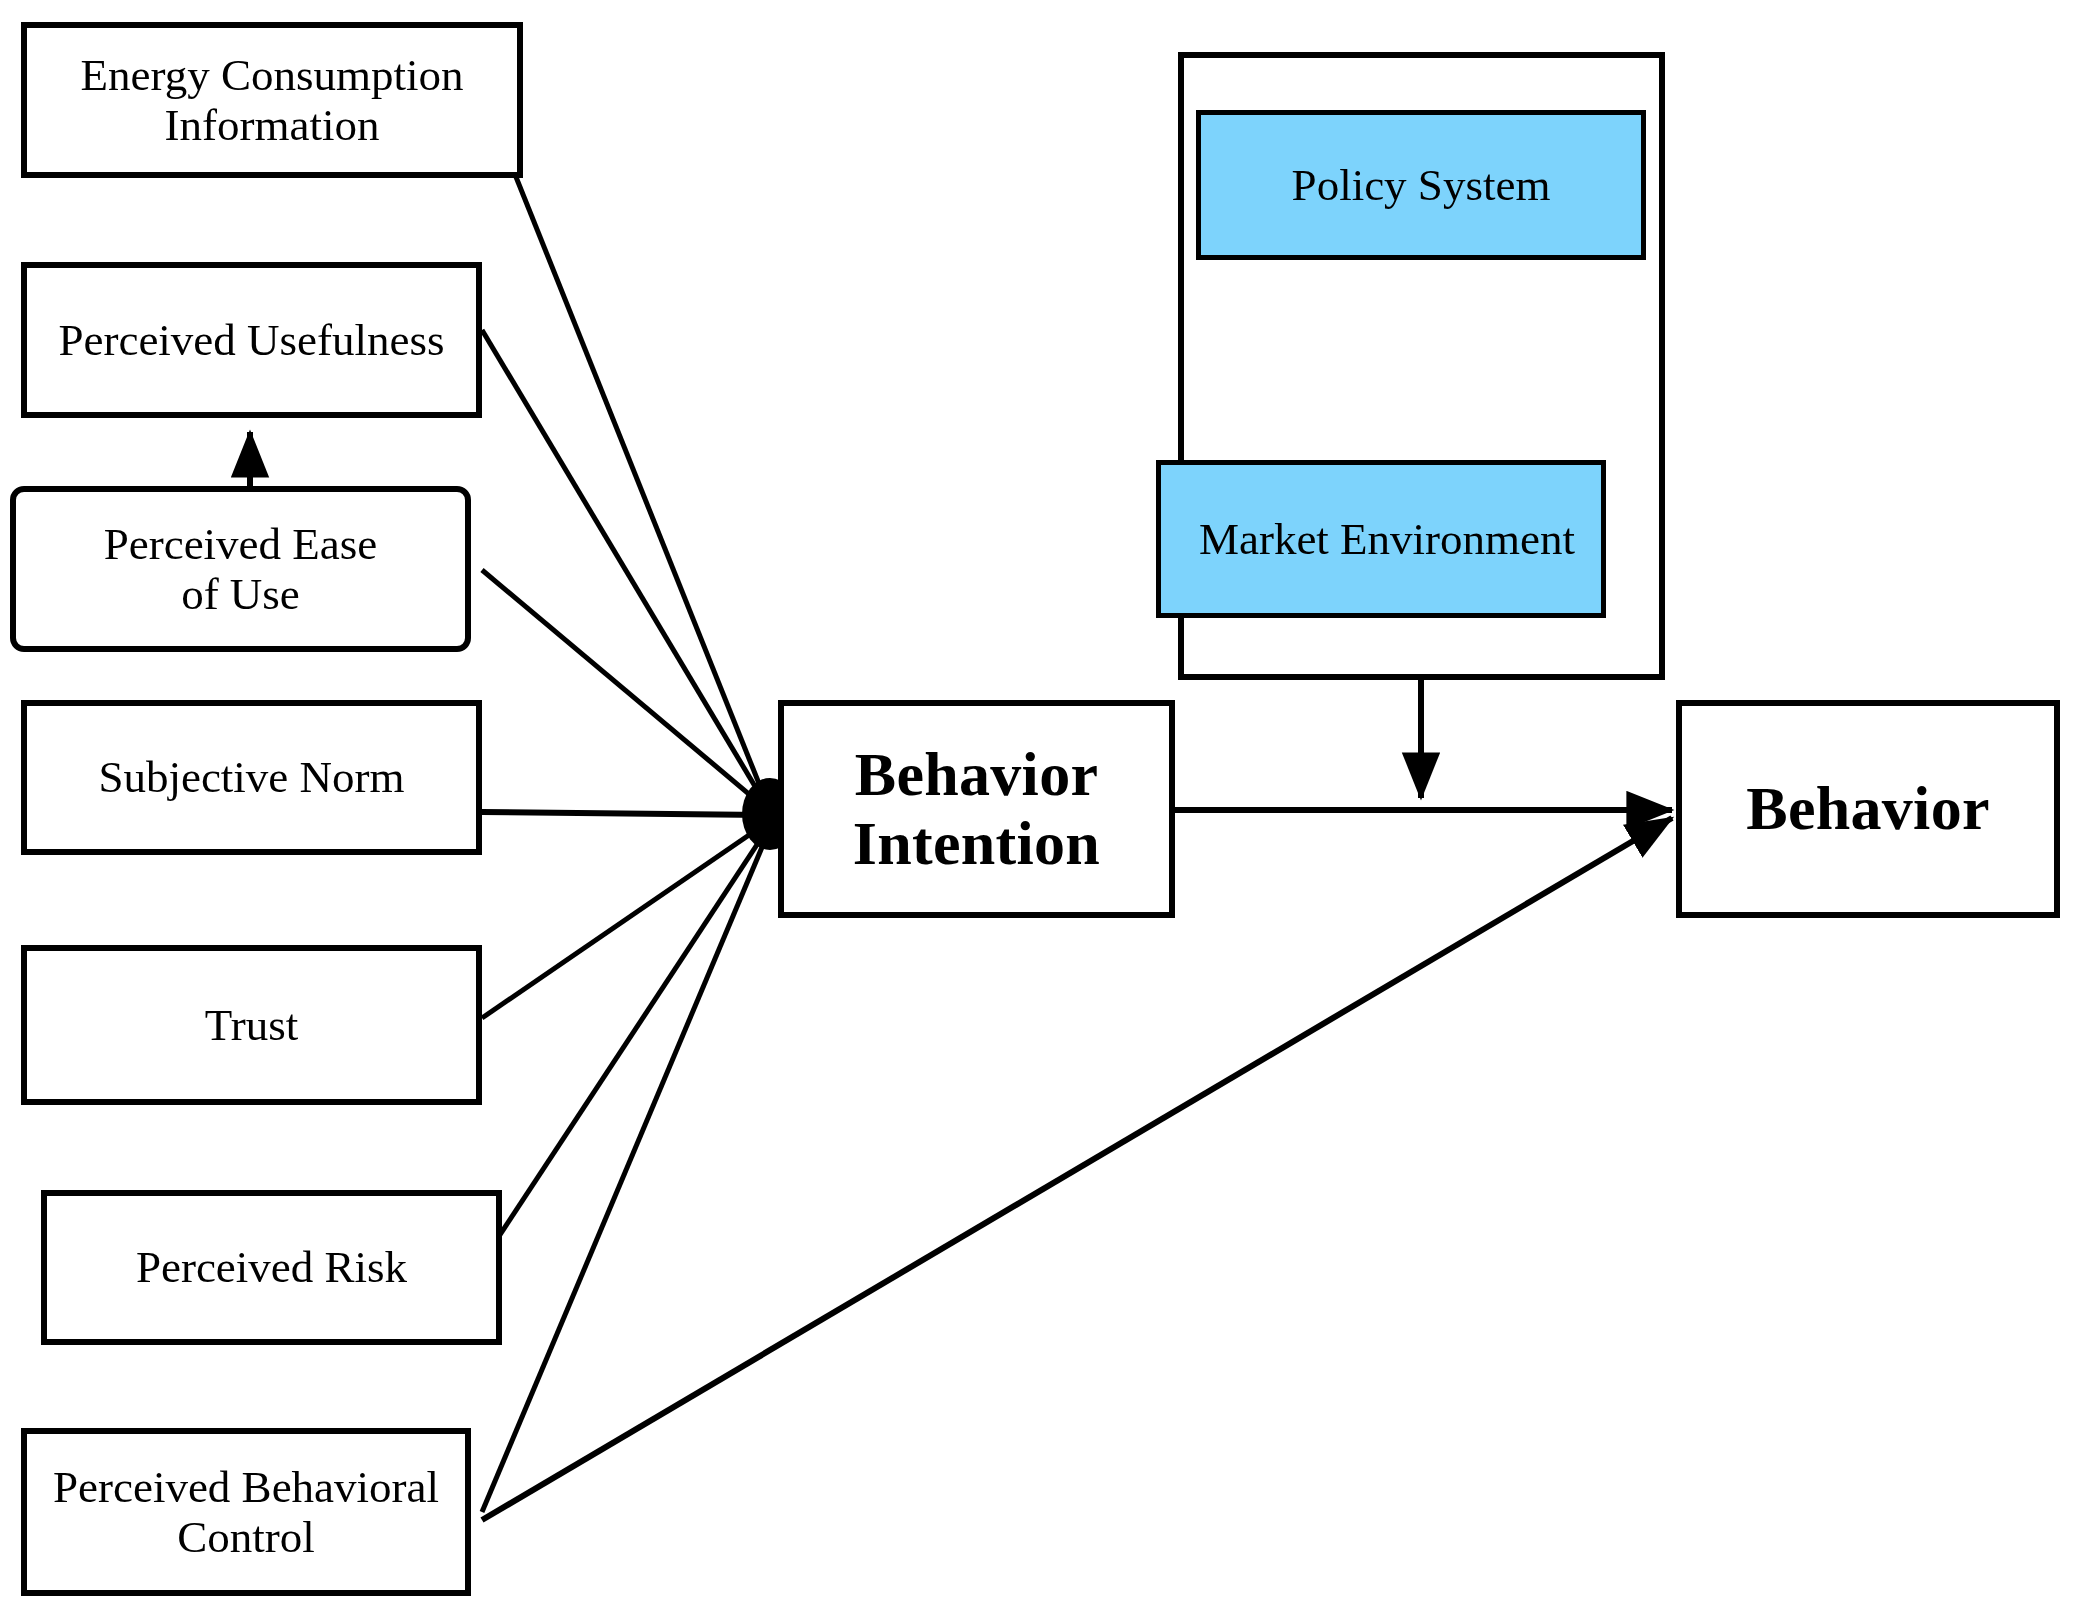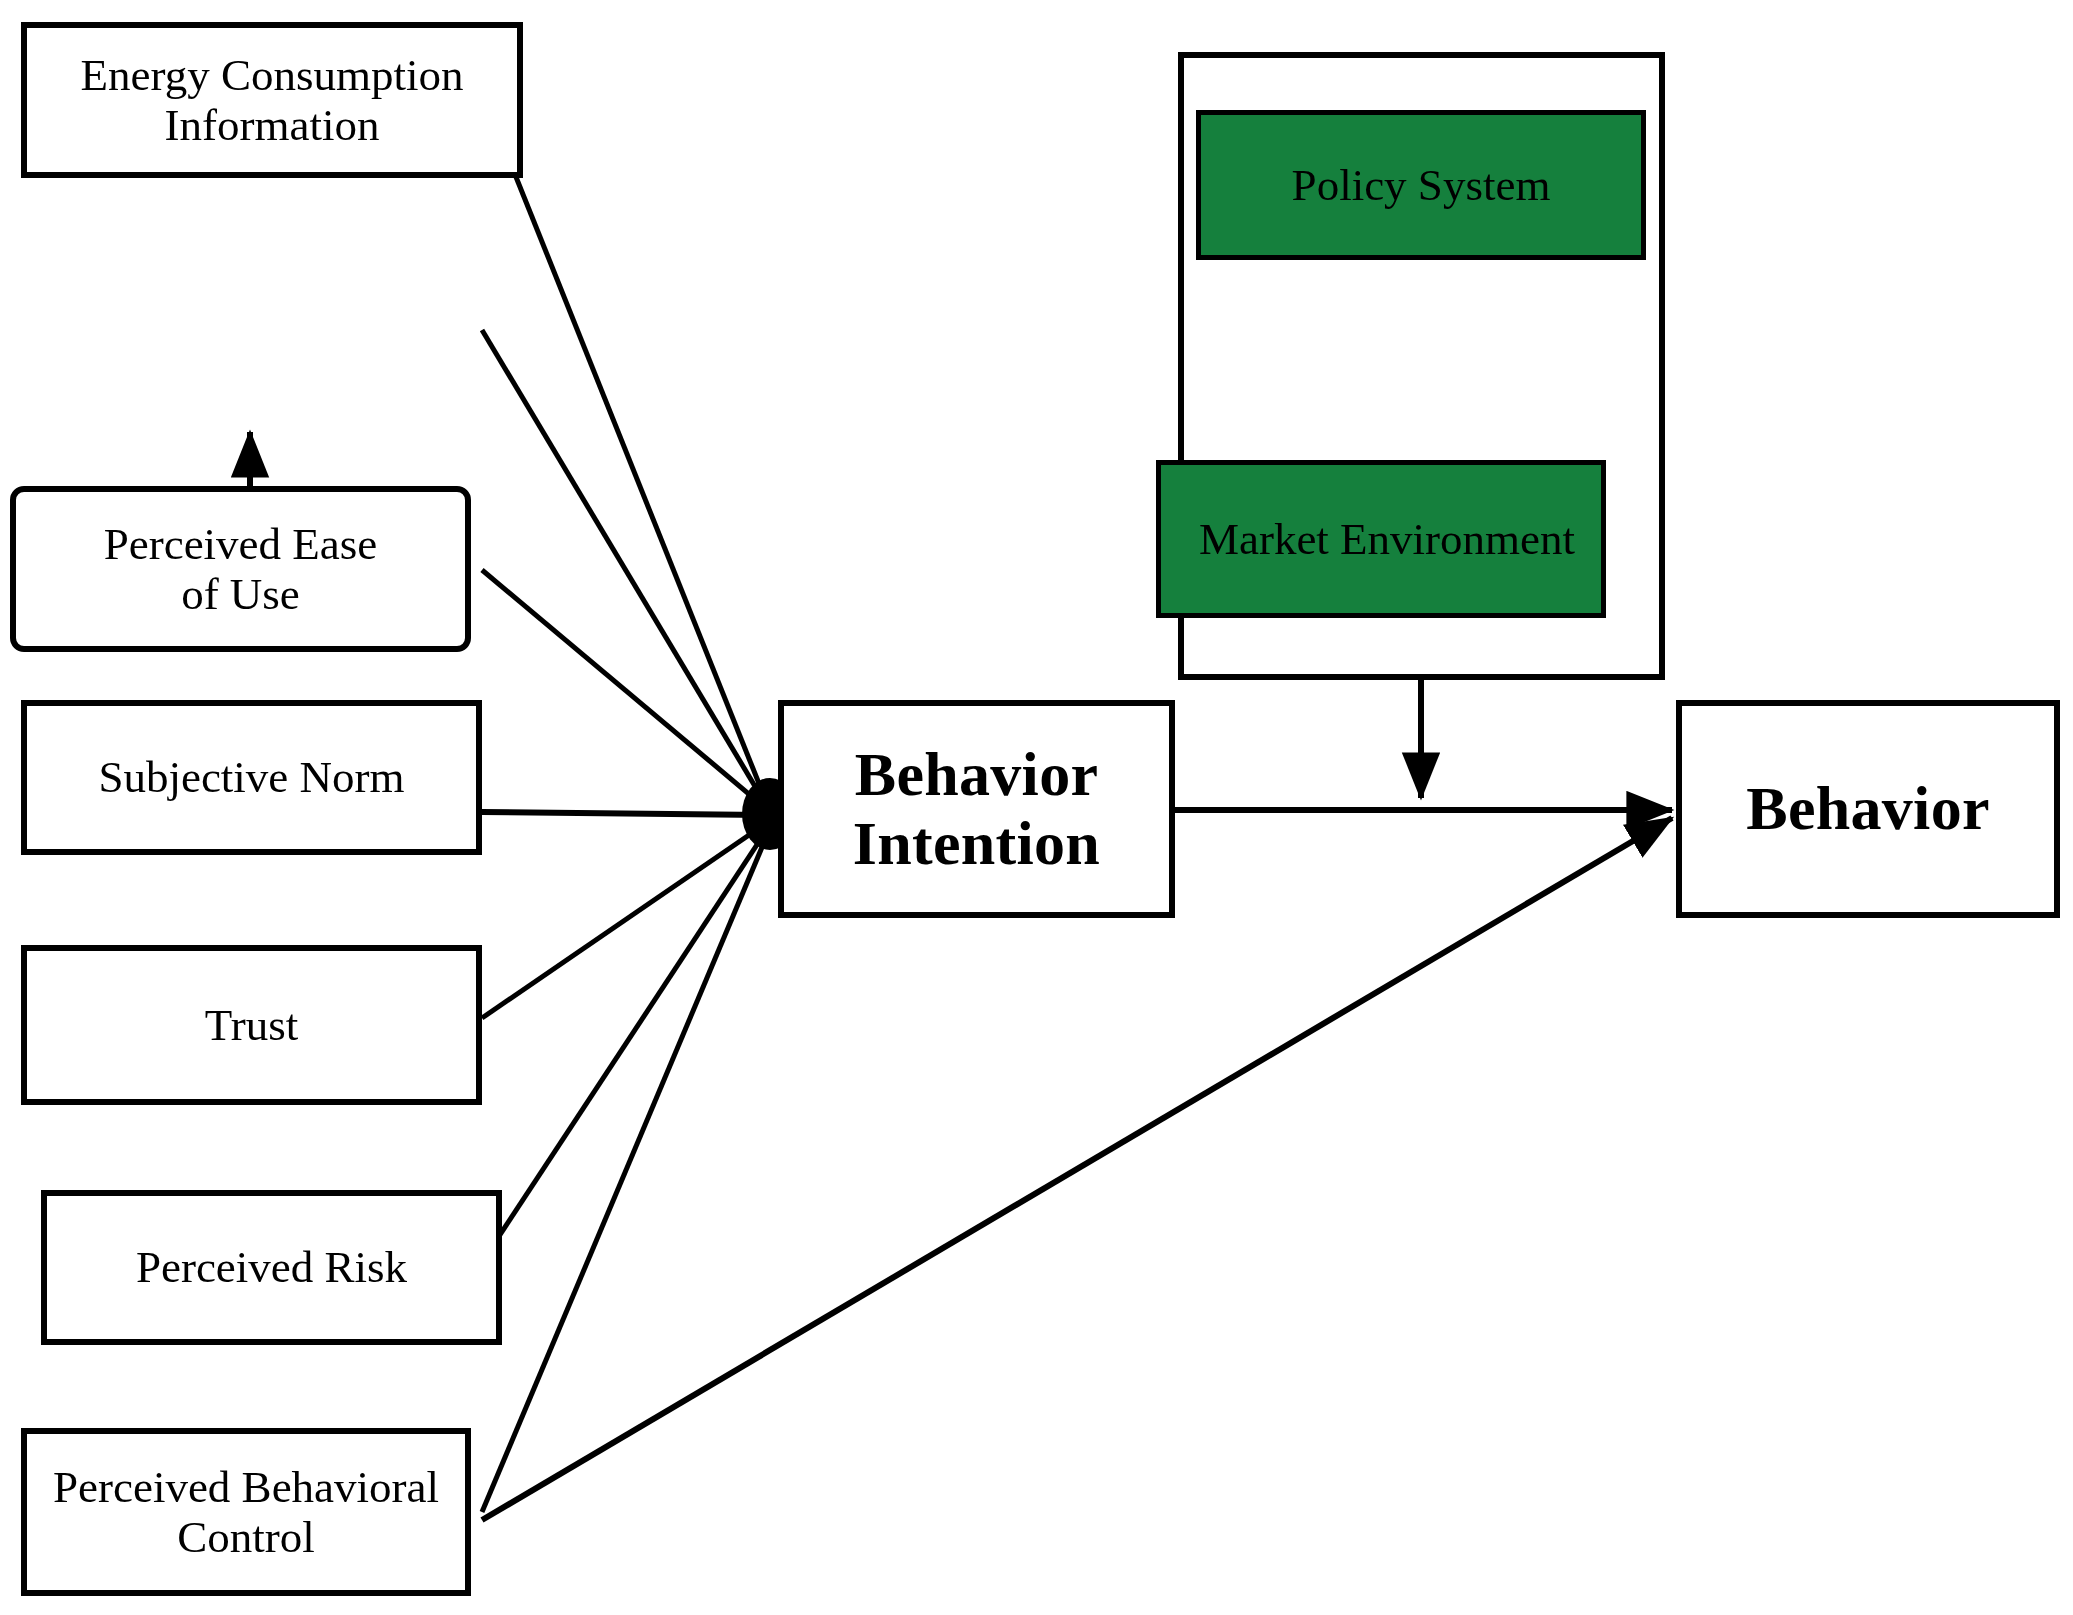--- a/index.html
+++ b/index.html
@@ -38,21 +38,21 @@
   
   .moderator-group{
     position:absolute;
     box-sizing:border-box;
     background:#ffffff;
     border:6px solid #000000;
   }
   .moderator-item{
     position:absolute;
     box-sizing:border-box;
-    background:#15803d;
+    background:#7dd3fc;
     border:5px solid #000000;
     display:flex;
     align-items:center;
     justify-content:center;
     text-align:center;
     font-size:45px;
     line-height:1.12;
   }
   #edges{
     position:absolute;
@@ -96,20 +96,23 @@
     <line x1="1421" y1="680" x2="1421" y2="798" stroke="#000000" stroke-width="6" marker-end="url(#arrowhead)"></line>
   </svg>
 
   <div class="hub" style="left:742px; top:778px; width:56px; height:72px;"></div>
 
   <div class="node antecedent" style="left:21px; top:22px; width:502px; height:156px;">
     <span class="lbl">Energy Consumption
 Information</span>
   </div>
 
+  <div class="node antecedent" style="left:21px; top:262px; width:461px; height:156px;">
+    <span class="lbl">Perceived Usefulness</span>
+  </div>
 
   <div class="node antecedent" style="left:10px; top:486px; width:461px; height:166px;border-radius:14px;">
     <span class="lbl">Perceived Ease
 of  Use</span>
   </div>
 
   <div class="node antecedent" style="left:21px; top:700px; width:461px; height:155px;">
     <span class="lbl">Subjective Norm</span>
   </div>
 

